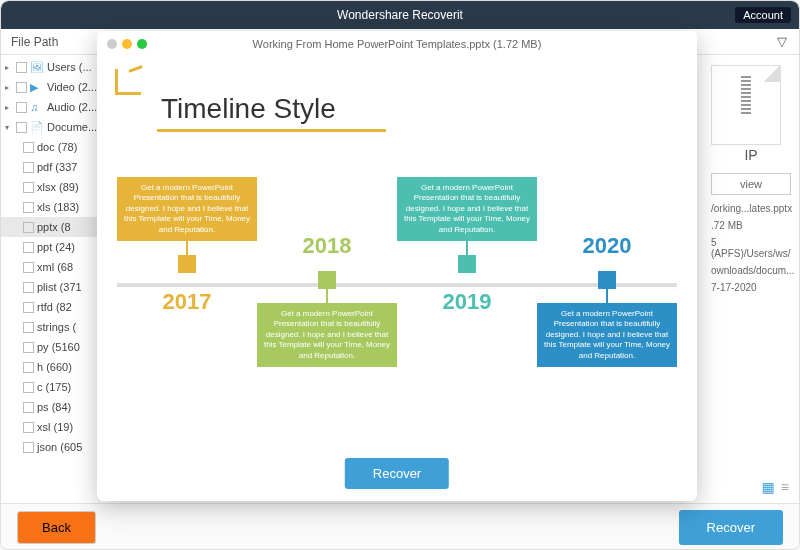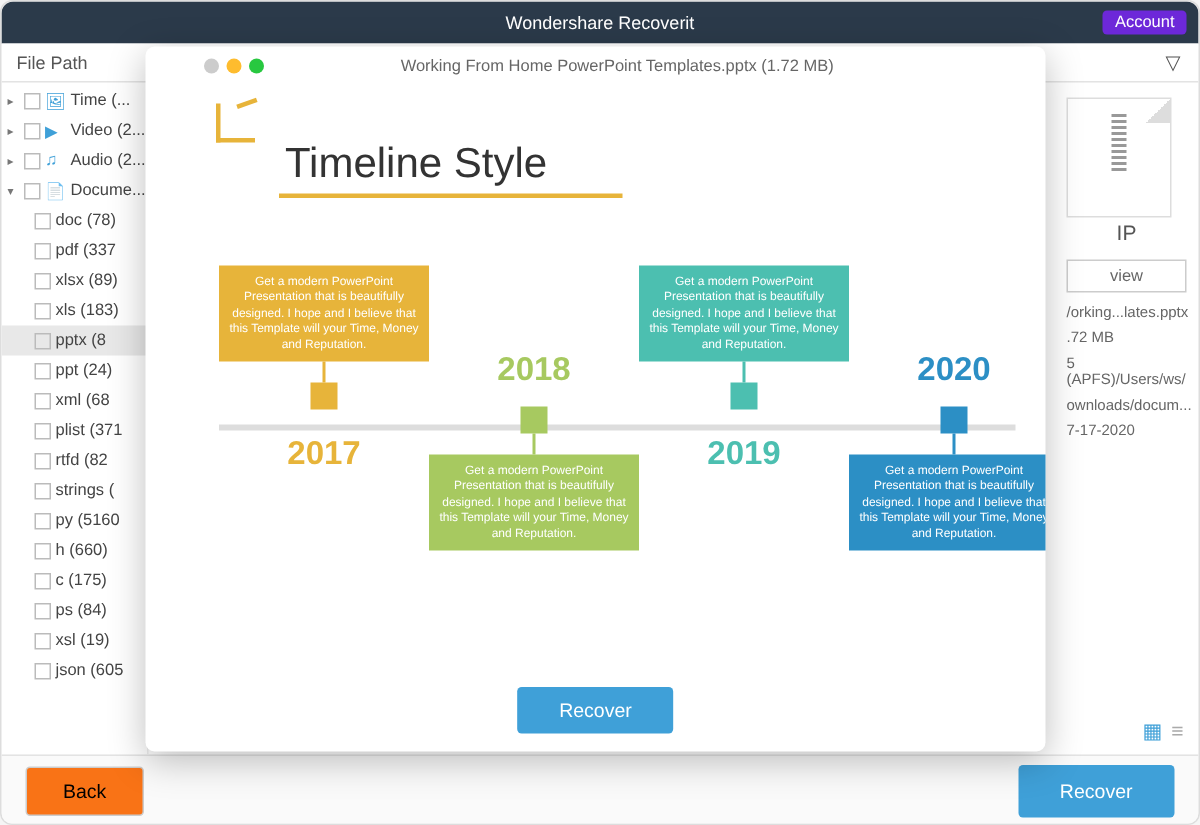--- a/index.html
+++ b/index.html
@@ -1,19 +1,19 @@
 <!DOCTYPE html>
 <html><head>
 <meta charset="utf-8">
 <style>
 * { box-sizing: border-box; margin: 0; padding: 0; font-family: -apple-system, "Segoe UI", Arial, sans-serif; }
 body { width: 800px; height: 550px; overflow: hidden; background: #f5f5f5; position: relative; border-radius: 8px; border: 1px solid #ddd; }
 
 .titlebar { height: 28px; background: #2b3a4a; color: #fff; display: flex; align-items: center; justify-content: center; position: relative; font-size: 12px; border-radius: 8px 8px 0 0; }
-.titlebar .account { position: absolute; right: 8px; background: #6d28d9; padding: 2px 8px; border-radius: 3px; font-size: 11px; cursor: pointer; }
+.titlebar .account { position: absolute; right: 8px; background: #0f172a; padding: 2px 8px; border-radius: 3px; font-size: 11px; cursor: pointer; }
 
 .subbar { height: 26px; background: #fff; border-bottom: 1px solid #e3e3e3; display: flex; align-items: center; padding: 0 10px; font-size: 12px; color: #555; position: relative; }
 .subbar .filter { position: absolute; right: 12px; font-size: 13px; color: #555; }
 
 .main { display: flex; height: 448px; background: #fff; }
 .sidebar { width: 98px; border-right: 1px solid #eee; overflow: hidden; font-size: 11px; color: #444; padding-top: 2px; }
 .side-row { display: flex; align-items: center; height: 20px; padding-left: 4px; gap: 3px; white-space: nowrap; }
 .side-row.cat { font-weight: 500; }
 .side-row.sub { padding-left: 22px; }
 .side-row.sel { background: #e8e8e8; }
@@ -30,21 +30,21 @@
 .right-ghost .preview-btn { border: 1px solid #ccc; padding: 4px 16px; text-align: center; font-size: 11px; margin: 10px 0 8px; background: #fff; }
 .right-ghost .meta { margin: 6px 0; font-size: 10px; }
 .view-toggle { position: absolute; right: 10px; bottom: 8px; display: flex; gap: 6px; color: #aaa; font-size: 14px; }
 .view-toggle span.active { color: #3fa0d8; }
 
 .footer { height: 48px; background: #fafafa; border-top: 1px solid #e3e3e3; display: flex; align-items: center; justify-content: space-between; padding: 0 16px; }
 .footer .back-btn { border: 1px solid #ccc; background: #f97316; padding: 8px 24px; font-size: 13px; border-radius: 3px; cursor: pointer; }
 .footer .recover-btn { background: #3fa0d8; color: #fff; border: none; padding: 10px 28px; font-size: 13px; border-radius: 3px; cursor: pointer; }
 
 
-.preview { position: absolute; left: 96px; top: 30px; width: 600px; height: 470px; background: #fff; box-shadow: 0 6px 24px rgba(0,0,0,0.25); border-radius: 6px; overflow: hidden; padding-left: 29px; }
+.preview { position: absolute; left: 96px; top: 30px; width: 600px; height: 470px; background: #fff; box-shadow: 0 6px 24px rgba(0,0,0,0.25); border-radius: 6px; overflow: hidden; }
 .preview .pbar { height: 26px; display: flex; align-items: center; justify-content: center; font-size: 11px; color: #666; position: relative; }
 .preview .pbar .pdots { position: absolute; left: 10px; display: flex; gap: 5px; }
 .preview .pbar .pdots span { width: 10px; height: 10px; border-radius: 50%; background: #ff5f57; }
 .preview .pbar .pdots span:nth-child(2){ background:#febc2e; } .preview .pbar .pdots span:nth-child(3){ background:#28c840; }
 .preview .pbar .pdots span { background: #ccc; }
 
 .slide { position: relative; height: 400px; padding: 10px 20px; }
 .slide .logo { position: absolute; left: 18px; top: 12px; width: 26px; height: 26px; }
 .slide .logo::before { content: ""; position: absolute; inset: 0; border: 3px solid #e7b43a; border-top: none; border-right: none; }
 .slide .logo::after { content: ""; position: absolute; right: -4px; top: -2px; width: 14px; height: 14px; border-top: 3px solid #e7b43a; transform: rotate(-20deg); }
@@ -77,21 +77,21 @@
   <span class="filter">▽</span>
 </div>
 
 <div class="main">
   <div class="sidebar">
     <div id="sb-cats">
         <div class="side-row cat">
           <span class="tri">▸</span>
           <span class="chk"></span>
           <span class="ico">🖼</span>
-          <span>Time (...</span>
+          <span>Users (...</span>
         </div>
         <div class="side-row cat">
           <span class="tri">▸</span>
           <span class="chk"></span>
           <span class="ico">▶</span>
           <span>Video (2...</span>
         </div>
         <div class="side-row cat">
           <span class="tri">▸</span>
           <span class="chk"></span>

